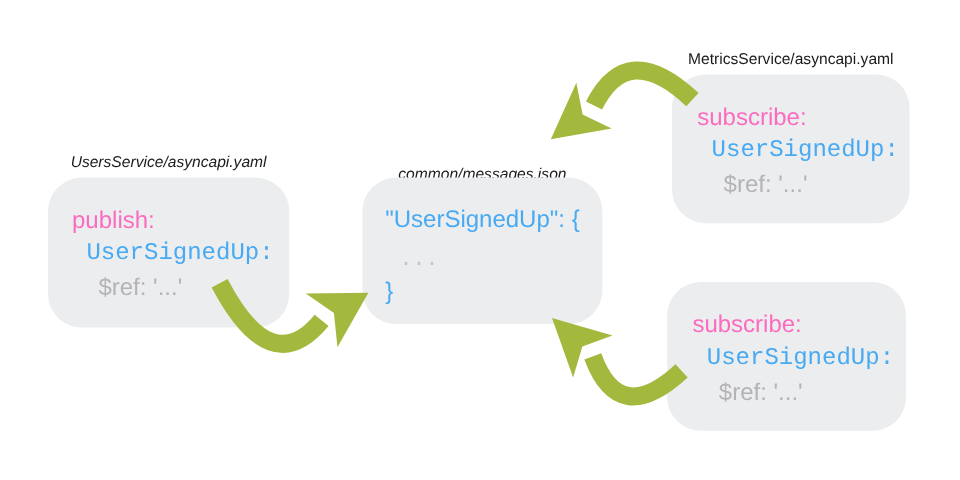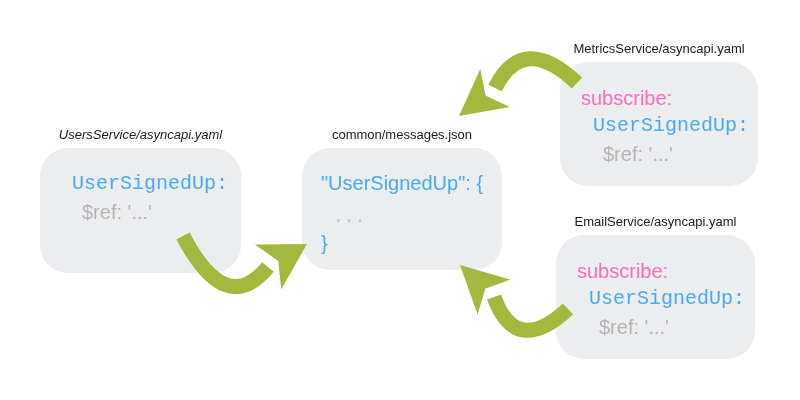--- a/index.html
+++ b/index.html
@@ -41,21 +41,21 @@
   .ln-pink { color: var(--pink); }
   .ln-blue { color: var(--blue); }
   .ln-gray { color: var(--gray); }
   .ln-dim  { color: var(--gray_dim); }
   .ind-1 { margin-left: 12px; font-family: Liberation Mono, monospace; }
   .ind-2 { margin-left: 22px; }
 
   
   #label-users   { left: 40px;  top: 128px; width: 201px; font-style: italic; }
   #box-users     { left: 40px;  top: 148px; width: 201px; height: 125px; padding: 22px 0 0 20px; }
-  #label-common  { left: 302px; top: 128px; width: 200px; }
+  #label-common  { left: 302px; top: 138px; width: 200px; font-style: italic; }
   #box-common    { left: 302px; top: 148px; width: 200px; height: 122px; padding: 22px 0 0 19px; }
   #label-metrics { left: 560px; top: 42px;  width: 198px; }
   #box-metrics   { left: 560px; top: 62px;  width: 198px; height: 124px; padding: 22px 0 0 21px; }
   #label-email   { left: 556px; top: 215px; width: 199px; }
   #box-email     { left: 556px; top: 235px; width: 199px; height: 124px; padding: 22px 0 0 21px; }
 
   
   #box-common .l1 { line-height: 26px; }
   #box-common .l2 { line-height: 22px; margin-top: 10px; font-size: 18px; }
   #box-common .l3 { line-height: 26px; margin-top: 2px; }
@@ -74,39 +74,39 @@
   }
   .arrow-head { fill: var(--green); }
 </style>
 </head>
 <body>
 
 <div class="canvas">
 
   <div class="node-label" id="label-users">UsersService/asyncapi.yaml</div>
   <div class="box" id="box-users">
+    <span class="ln ln-pink">publish:</span>
     <span class="ln ln-blue ind-1">UserSignedUp:</span>
     <span class="ln ln-gray ind-2">$ref: '...'</span>
   </div>
 
   <div class="node-label" id="label-common">common/messages.json</div>
   <div class="box" id="box-common">
     <span class="ln ln-blue l1">"UserSignedUp": {</span>
     <span class="ln ln-dim l2 ind-1">...</span>
     <span class="ln ln-blue l3">}</span>
   </div>
 
   <div class="node-label" id="label-metrics">MetricsService/asyncapi.yaml</div>
   <div class="box" id="box-metrics">
     <span class="ln ln-pink">subscribe:</span>
     <span class="ln ln-blue ind-1">UserSignedUp:</span>
     <span class="ln ln-gray ind-2">$ref: '...'</span>
   </div>
 
-  <div class="node-label" id="label-email">EmailService/asyncapi.yaml</div>
   <div class="box" id="box-email">
     <span class="ln ln-pink">subscribe:</span>
     <span class="ln ln-blue ind-1">UserSignedUp:</span>
     <span class="ln ln-gray ind-2">$ref: '...'</span>
   </div>
 
   <svg class="arrows" viewBox="0 0 800 400" xmlns="http://www.w3.org/2000/svg">
 
     <g>
       <path class="arrow-path" d="M 183 236 Q 226 318 268 267"></path>

